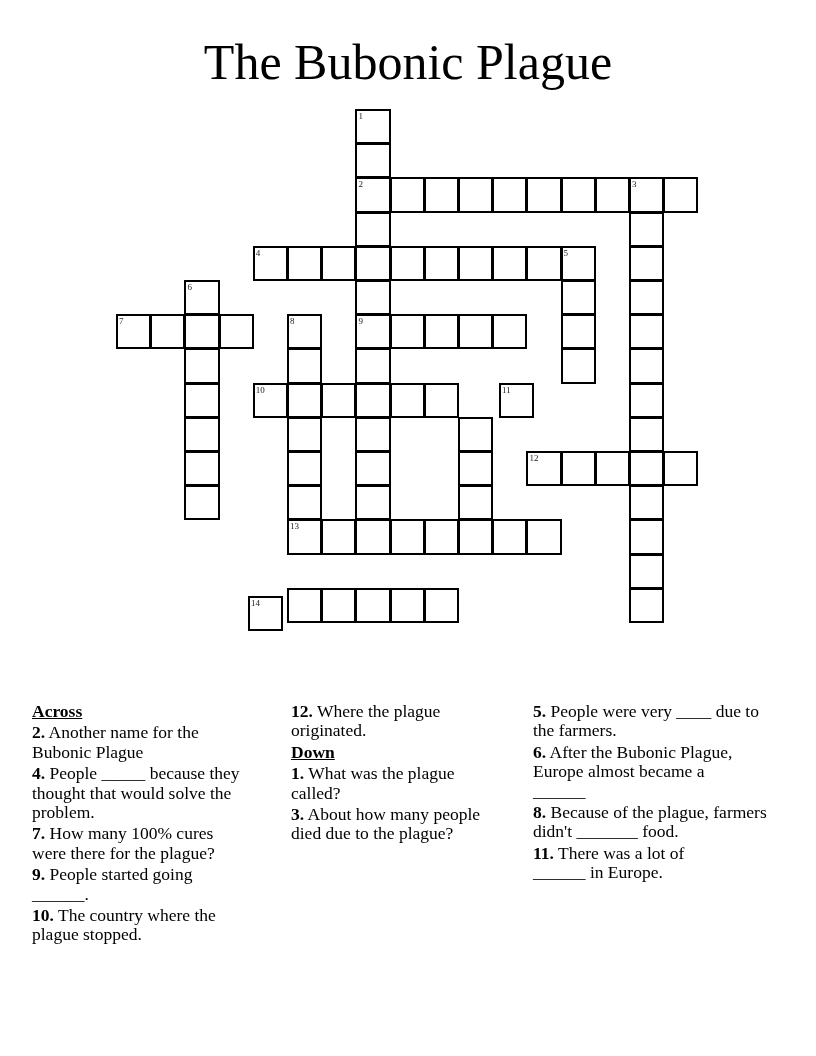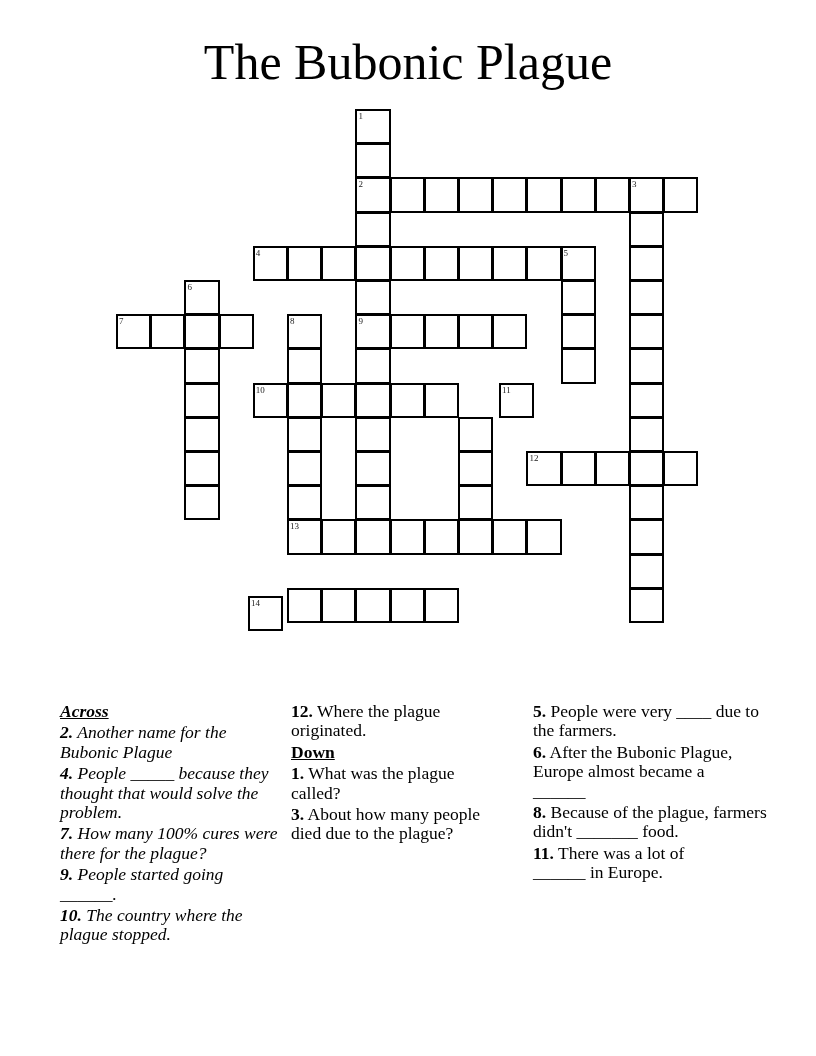--- a/index.html
+++ b/index.html
@@ -7,21 +7,21 @@
          font-family: "Liberation Serif", "DejaVu Serif", serif; color: #000; }
   .title { position: absolute; left: 0; top: 30px; width: 816px; text-align: center;
            font-size: 50px; line-height: 64px; font-weight: normal; margin: 0; }
   .grid { position: absolute; left: 0; top: 0; width: 816px; height: 660px; }
   .cell { position: absolute; box-sizing: border-box; width: 35.2px; height: 35.2px;
           border: 2px solid #000; background: #fff; }
   .cell .num { position: absolute; left: 1px; top: 0px; font-size: 9px; line-height: 10px;
                color: #222; }
   .clues { position: absolute; top: 702px; font-size: 17.5px; line-height: 19.4px; }
   .clue-col { position: absolute; top: 0; }
-  .col-a { left: 60px; width: 218px; font-style: italic; }
+  .col-a { left: 32px; width: 218px; }
   .col-b { left: 291px; width: 212px; }
   .col-c { left: 533px; width: 236px; }
   .heading { font-weight: bold; text-decoration: underline; margin-bottom: 2px; }
   .clue { margin-bottom: 2px; }
   .clue .n { font-weight: bold; }
 </style>
 </head>
 <body>
 
 <h1 class="title">The Bubonic Plague</h1>

